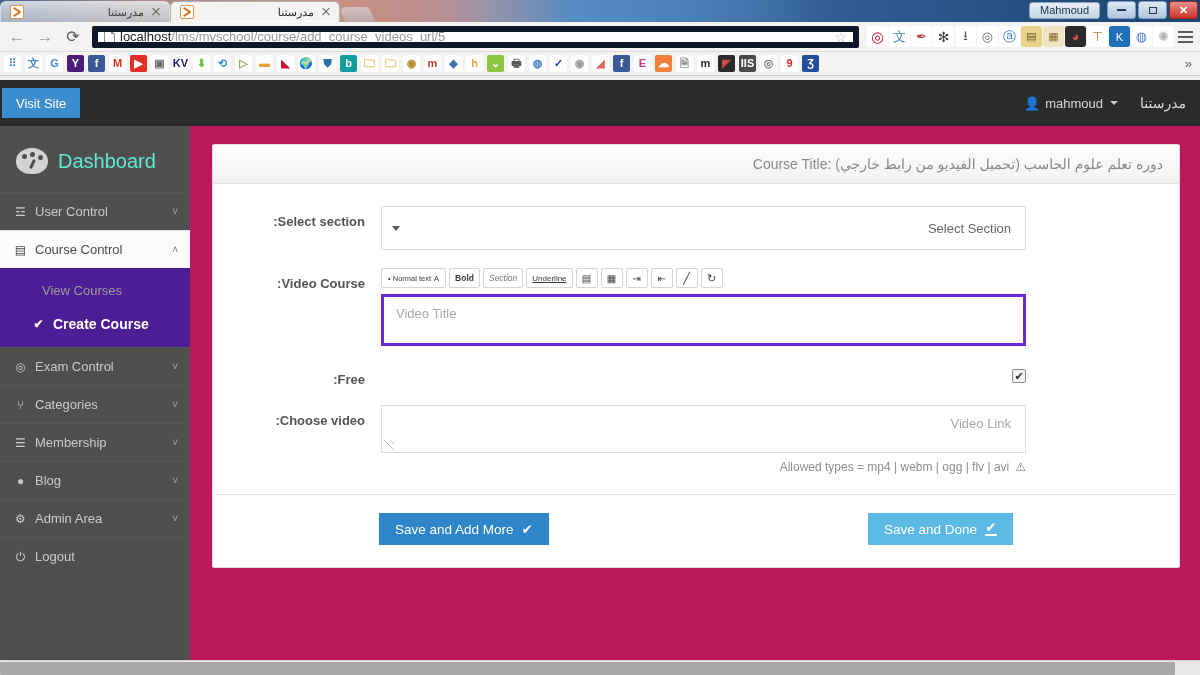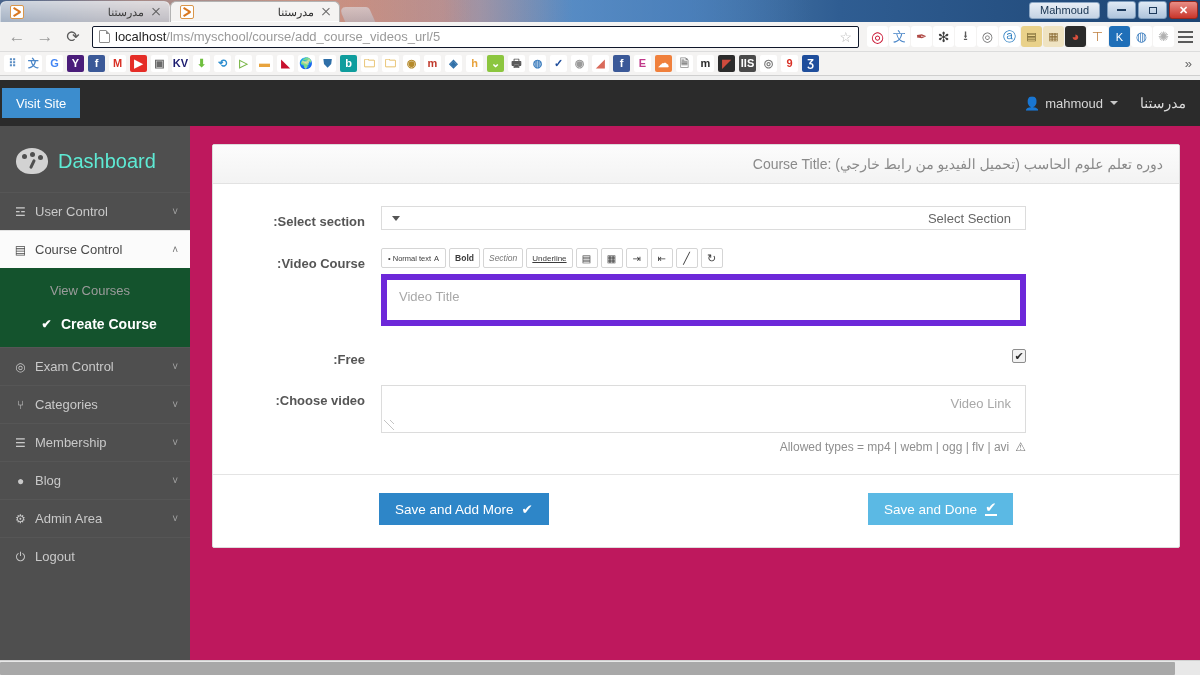--- a/index.html
+++ b/index.html
@@ -113,21 +113,21 @@
     height: 30px; background: #f4f3f2; border-bottom: 1px solid #dcdcdc;
     display: flex; align-items: center; padding: 0 4px; gap: 2px;
   }
   .nav-icon {
     width: 26px; height: 24px; display:flex; align-items:center; justify-content:center;
     color: #9a9a9a; font-size: 17px; flex: 0 0 auto;
   }
   .nav-icon.reload { color:#5b5b5b; font-size: 16px; }
   .omnibox {
     flex: 1 1 auto; height: 22px; margin: 0 4px;
-    background: #fff; border: 1px solid #0f172a; border-radius: 2px;
+    background: #fff; border: 6px solid #0f172a; border-radius: 2px;
     display: flex; align-items: center; padding: 0 6px; gap: 5px;
     font-size: 13px; overflow: hidden;
   }
   .page-icon {
     width: 11px; height: 13px; flex:0 0 11px; background:#fff;
     border:1px solid #8d8d8d; border-radius:1px; position: relative;
   }
   .page-icon::after{
     content:""; position:absolute; right:-1px; top:-1px;
     border-width:0 4px 4px 0; border-style:solid; border-color:#fff #fff #8d8d8d #8d8d8d;
@@ -206,21 +206,21 @@
     padding: 11px 12px 11px 14px; color: #c9c9c9; font-size: 13px;
     border-top: 1px solid rgba(255,255,255,.045);
   }
   .nav-item .chev {
     margin-left: auto; font-size: 10px; color: #a5a5a5;
   }
   .nav-item.open {
     background: #fbfbfb; color: #4a4a4a; border-top: 1px solid #e2e2e2;
   }
   .nav-item.open .chev { color:#6f6f6f; }
-  .submenu { background: #14532d; padding: 6px 16px; }
+  .submenu { background: #4c1d95; padding: 6px 8px; }
   .sub-item {
     padding: 9px 12px 9px 34px; font-size: 13px; color: #9b9b9b;
     display:flex; align-items:center; gap:8px;
   }
   .sub-item.active { color: #ffffff; font-weight: bold; font-size: 14px; padding-left: 24px; }
   .ico { width: 13px; display:inline-block; text-align:center; font-size: 12px; }
 
   
   .content { flex: 1 1 auto; padding: 18px 20px 0 22px; background: #be185d; overflow: hidden; }
   .panel {
@@ -235,21 +235,21 @@
   .panel-body { padding: 22px 18px 0 18px; }
 
   .form-row { display: flex; align-items: flex-start; margin-bottom: 18px; }
   .form-label {
     width: 150px; flex: 0 0 150px; text-align: right; padding-right: 16px;
     font-size: 13px; font-weight: bold; color: #555; padding-top: 8px;
   }
   .form-field { flex: 1 1 auto; max-width: 645px; }
 
   .select-box {
-    height: 24px; border: 1px solid #dcdcdc; background:#fff;
+    height: 44px; border: 1px solid #dcdcdc; background:#fff;
     display: flex; align-items: center; justify-content: space-between;
     padding: 0 14px 0 10px; font-size: 13px; color: #666; direction: rtl;
   }
   .select-caret {
     width:0;height:0;border-left:4px solid transparent;border-right:4px solid transparent;
     border-top:5px solid #555;
   }
 
   .editor-toolbar { display: flex; gap: 3px; margin-bottom: 6px; flex-wrap: nowrap; }
   .tb-btn {
@@ -257,21 +257,21 @@
     border: 1px solid #d5d5d5; background: #fff; border-radius: 2px;
     display:flex; align-items:center; justify-content:center; gap:3px;
     font-size: 8px; color: #3b3b3b; white-space: nowrap;
   }
   .tb-btn.style { font-size: 7.5px; padding: 0 6px; }
   .tb-btn.bold  { font-weight: bold; font-size: 8.5px; }
   .tb-btn.italic{ font-style: italic; font-size: 8.5px; color:#777; }
   .tb-btn.underline{ text-decoration: underline; font-size: 8px; }
 
   .editor-area {
-    min-height: 52px; border: 6px solid #6d28d9; background: #fff;
+    min-height: 52px; border: 3px solid #6d28d9; background: #fff;
     padding: 9px 12px; font-size: 13px; color: #a8a8a8;
   }
 
   .check-wrap { display:flex; justify-content:flex-end; padding-top: 5px; }
   .checkbox {
     width: 14px; height: 14px; border: 1px solid #8d8d8d; background:#f2f2f2;
     border-radius:2px; display:flex; align-items:center; justify-content:center;
     font-size: 11px; color: #2e2e2e; line-height:1;
   }
 

